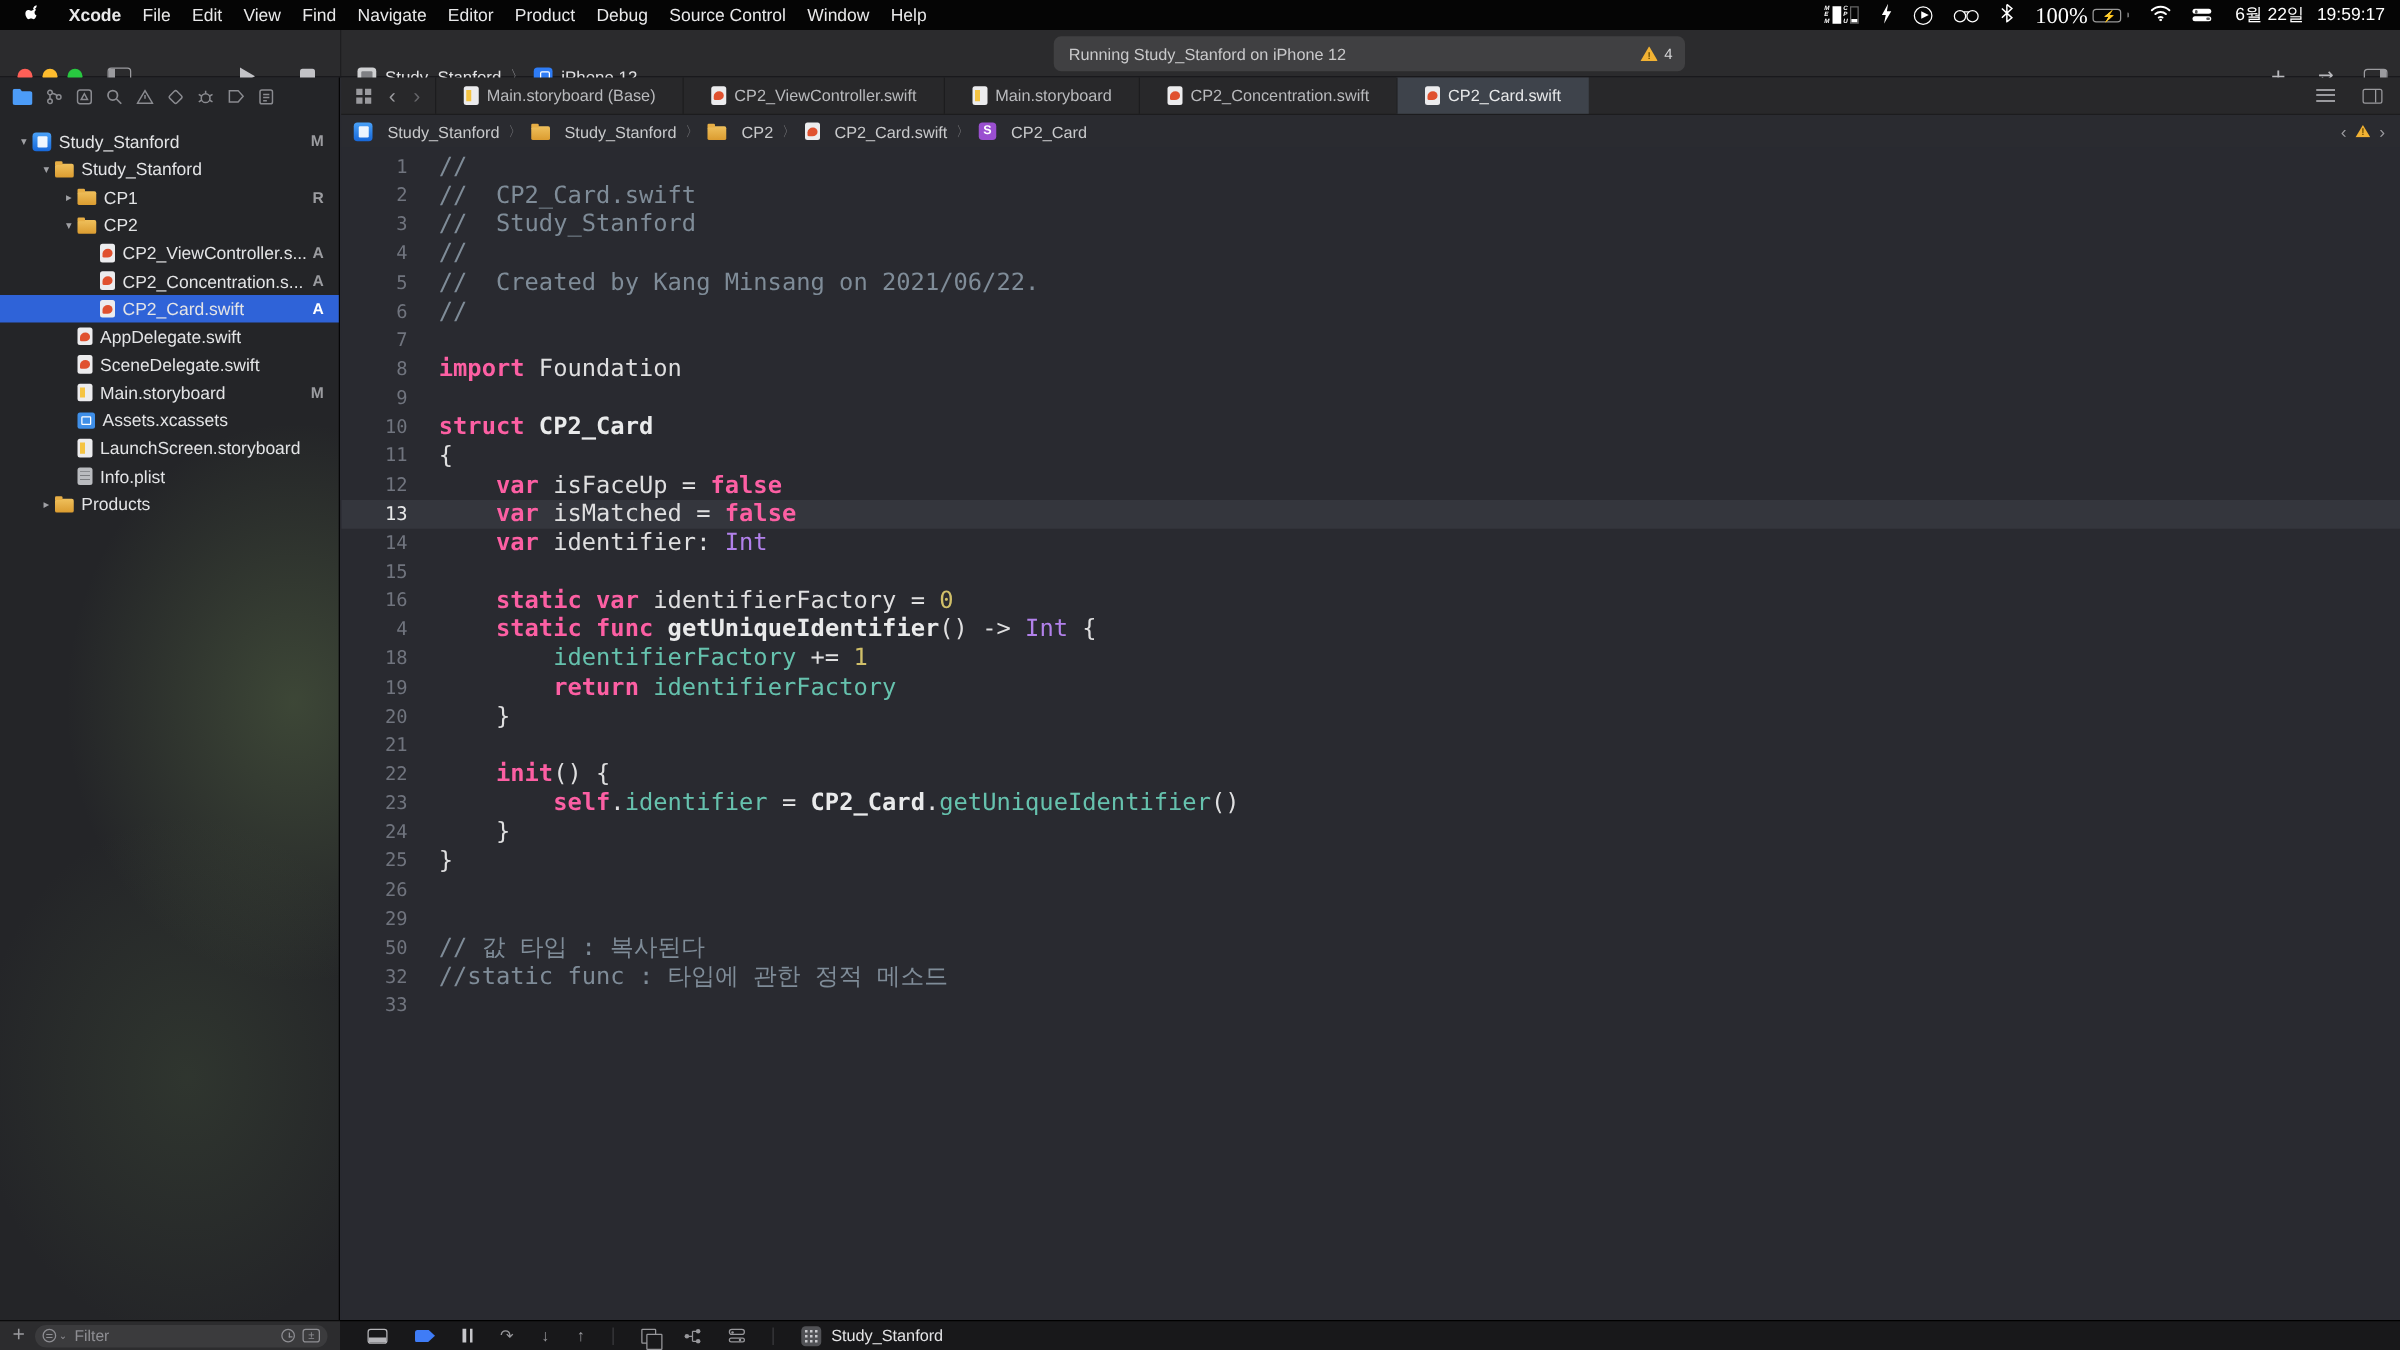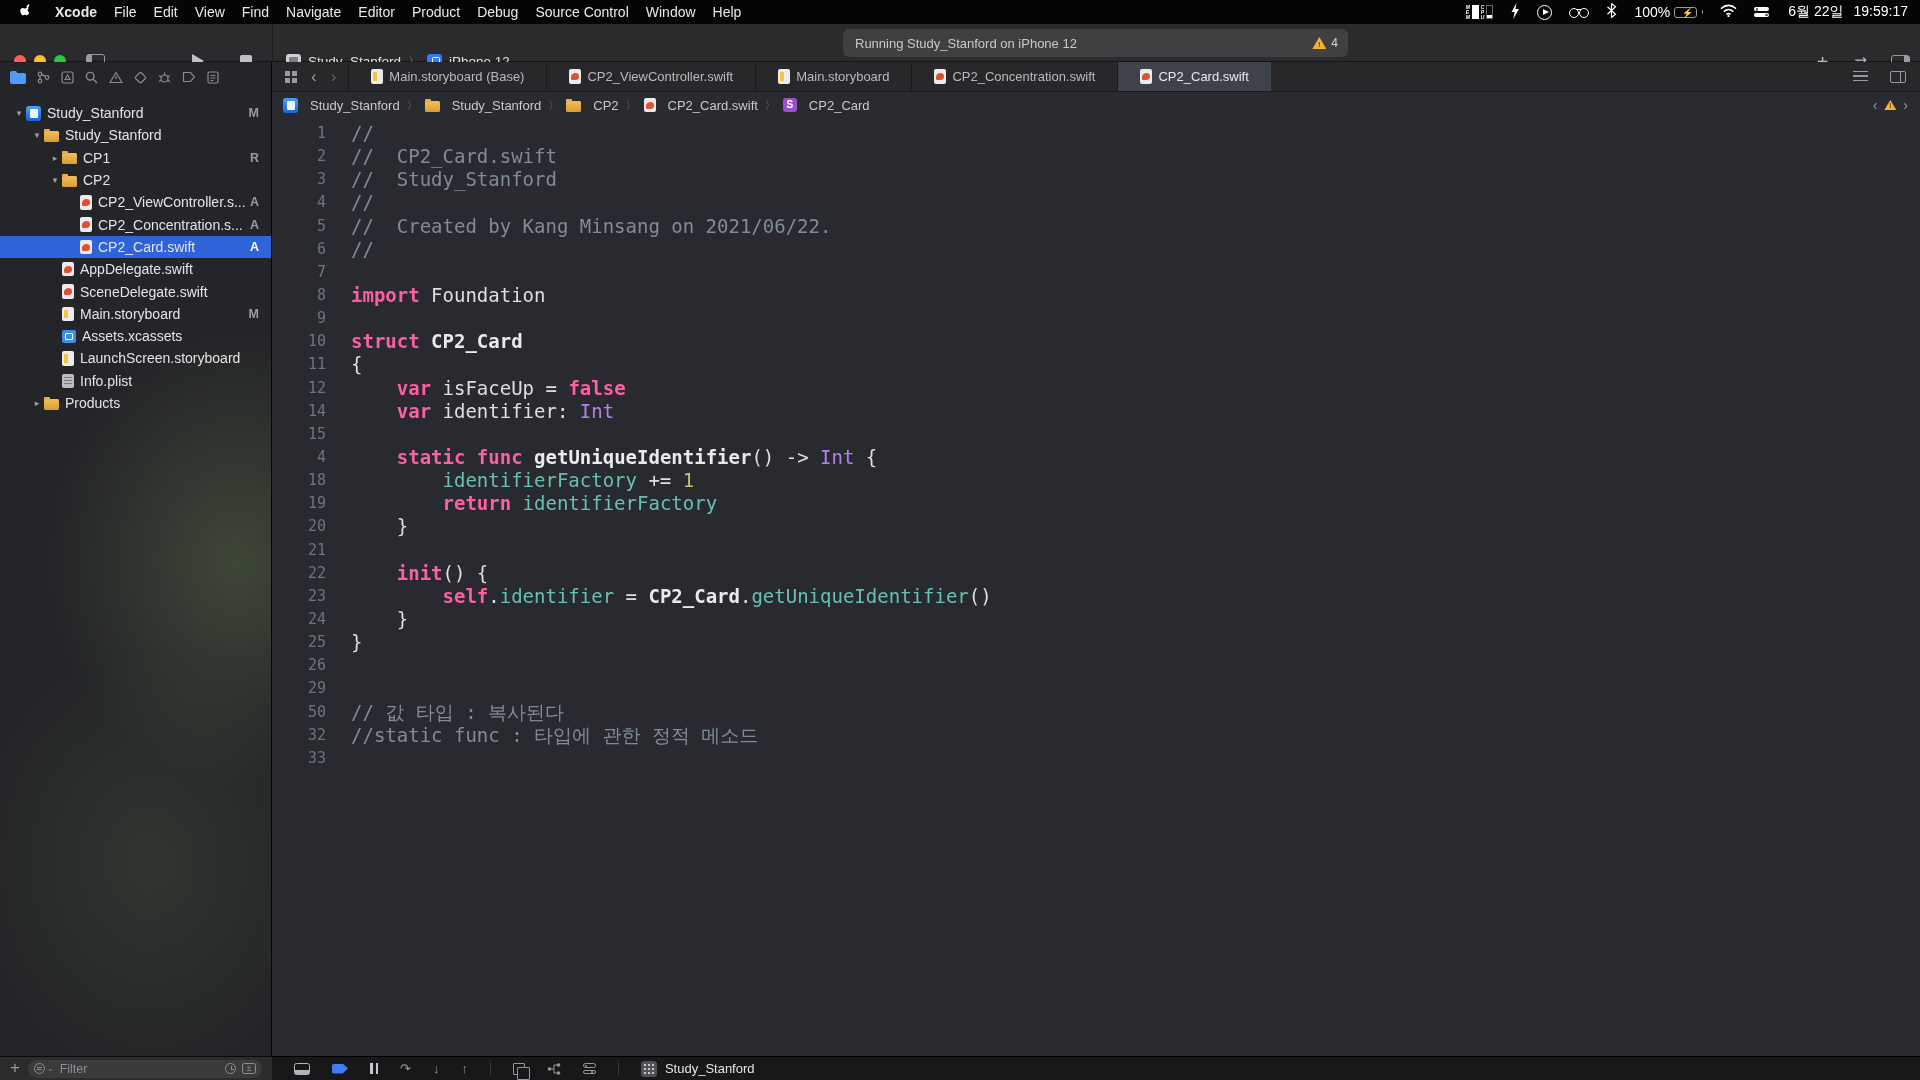--- a/index.html
+++ b/index.html
@@ -20,21 +20,21 @@
   .memcpu .bar.cpu { background:linear-gradient(#050505 0 75%, #fff 75% 100%); border:0.5px solid #666; }
   .glasses { position:relative; width:20px; height:10px; }
   .glasses::before, .glasses::after { content:""; position:absolute; top:1px; width:8px; height:8px;
        border:1.5px solid #fff; border-radius:50%; }
   .glasses::before{ left:0; } .glasses::after{ right:0; }
   .glasses i { position:absolute; left:8px; top:2px; width:4px; height:3px; border-top:1.5px solid #fff; }
   .playcircle { width:15px; height:15px; border:1.5px solid #fff; border-radius:50%; position:relative; }
   .playcircle::after { content:""; position:absolute; left:4.5px; top:3px; border-left:6px solid #fff;
        border-top:3.5px solid transparent; border-bottom:3.5px solid transparent; }
   .battery { display:flex; align-items:center; gap:4px; }
-  .battery .pct { font-size:14px; }
+  .battery .pct { font-size:18px;font-family:Liberation Serif, serif; }
   .battery .body { width:23px; height:11px; border:1px solid #9a9a9a; border-radius:3px; padding:1px; position:relative; }
   .battery .fill { width:100%; height:100%; background:#fff; border-radius:1.5px; }
   .battery .bolt { position:absolute; left:7px; top:0.5px; color:#050505; font-size:9px; }
   .battery .nub { width:1.5px; height:4px; background:#9a9a9a; border-radius:0 1px 1px 0; margin-left:0.5px; }
   .cc-toggle { width:17px; height:11px; display:flex; flex-direction:column; gap:1.5px; justify-content:center; }
   .cc-toggle i { display:block; width:15px; height:4px; background:#fff; border-radius:2px; position:relative; }
   .cc-toggle i::after { content:""; position:absolute; top:0.8px; width:2.5px; height:2.5px; background:#555; border-radius:50%; }
   .cc-toggle i:first-child::after { left:1.5px; } .cc-toggle i:last-child::after { right:1.5px; }
   .datetime { display:flex; gap:10px; font-size:14px; }
 
@@ -518,22 +518,24 @@
     <div class="codeline"><span class="ln">3</span><span class="code"><span class="tok-c">//  Study_Stanford</span></span></div>
     <div class="codeline"><span class="ln">4</span><span class="code"><span class="tok-c">//</span></span></div>
     <div class="codeline"><span class="ln">5</span><span class="code"><span class="tok-c">//  Created by Kang Minsang on 2021/06/22.</span></span></div>
     <div class="codeline"><span class="ln">6</span><span class="code"><span class="tok-c">//</span></span></div>
     <div class="codeline"><span class="ln">7</span><span class="code"></span></div>
     <div class="codeline"><span class="ln">8</span><span class="code"><span class="tok-k">import</span><span class="tok-p"> Foundation</span></span></div>
     <div class="codeline"><span class="ln">9</span><span class="code"></span></div>
     <div class="codeline"><span class="ln">10</span><span class="code"><span class="tok-k">struct</span><span class="tok-p"> </span><span class="tok-d">CP2_Card</span></span></div>
     <div class="codeline"><span class="ln">11</span><span class="code"><span class="tok-p">{</span></span></div>
     <div class="codeline"><span class="ln">12</span><span class="code"><span class="tok-p">    </span><span class="tok-k">var</span><span class="tok-p"> isFaceUp = </span><span class="tok-k">false</span></span></div>
+    <div class="codeline current"><span class="ln">13</span><span class="code"><span class="tok-p">    </span><span class="tok-k">var</span><span class="tok-p"> isMatched = </span><span class="tok-k">false</span></span></div>
     <div class="codeline"><span class="ln">14</span><span class="code"><span class="tok-p">    </span><span class="tok-k">var</span><span class="tok-p"> identifier: </span><span class="tok-t">Int</span></span></div>
     <div class="codeline"><span class="ln">15</span><span class="code"></span></div>
+    <div class="codeline"><span class="ln">16</span><span class="code"><span class="tok-p">    </span><span class="tok-k">static</span><span class="tok-p"> </span><span class="tok-k">var</span><span class="tok-p"> identifierFactory = </span><span class="tok-n">0</span></span></div>
     <div class="codeline"><span class="ln">4</span><span class="code"><span class="tok-p">    </span><span class="tok-k">static</span><span class="tok-p"> </span><span class="tok-k">func</span><span class="tok-p"> </span><span class="tok-d">getUniqueIdentifier</span><span class="tok-p">() -&gt; </span><span class="tok-t">Int</span><span class="tok-p"> {</span></span></div>
     <div class="codeline"><span class="ln">18</span><span class="code"><span class="tok-p">        </span><span class="tok-f">identifierFactory</span><span class="tok-p"> += </span><span class="tok-n">1</span></span></div>
     <div class="codeline"><span class="ln">19</span><span class="code"><span class="tok-p">        </span><span class="tok-k">return</span><span class="tok-p"> </span><span class="tok-f">identifierFactory</span></span></div>
     <div class="codeline"><span class="ln">20</span><span class="code"><span class="tok-p">    }</span></span></div>
     <div class="codeline"><span class="ln">21</span><span class="code"></span></div>
     <div class="codeline"><span class="ln">22</span><span class="code"><span class="tok-p">    </span><span class="tok-k">init</span><span class="tok-p">() {</span></span></div>
     <div class="codeline"><span class="ln">23</span><span class="code"><span class="tok-p">        </span><span class="tok-k">self</span><span class="tok-p">.</span><span class="tok-f">identifier</span><span class="tok-p"> = </span><span class="tok-d">CP2_Card</span><span class="tok-p">.</span><span class="tok-f">getUniqueIdentifier</span><span class="tok-p">()</span></span></div>
     <div class="codeline"><span class="ln">24</span><span class="code"><span class="tok-p">    }</span></span></div>
     <div class="codeline"><span class="ln">25</span><span class="code"><span class="tok-p">}</span></span></div>
     <div class="codeline"><span class="ln">26</span><span class="code"></span></div>

